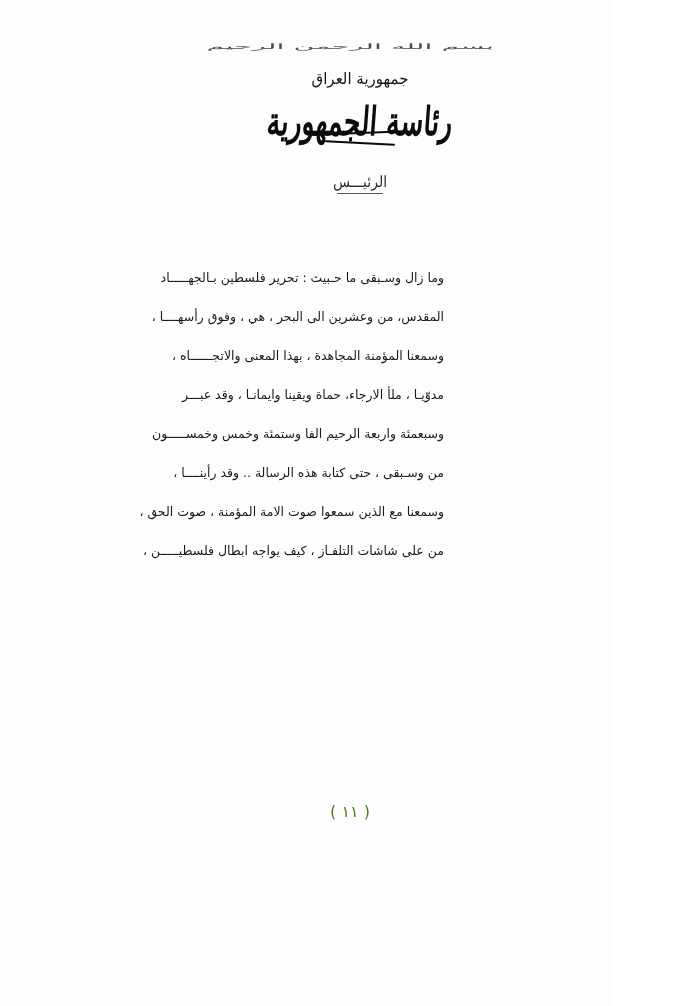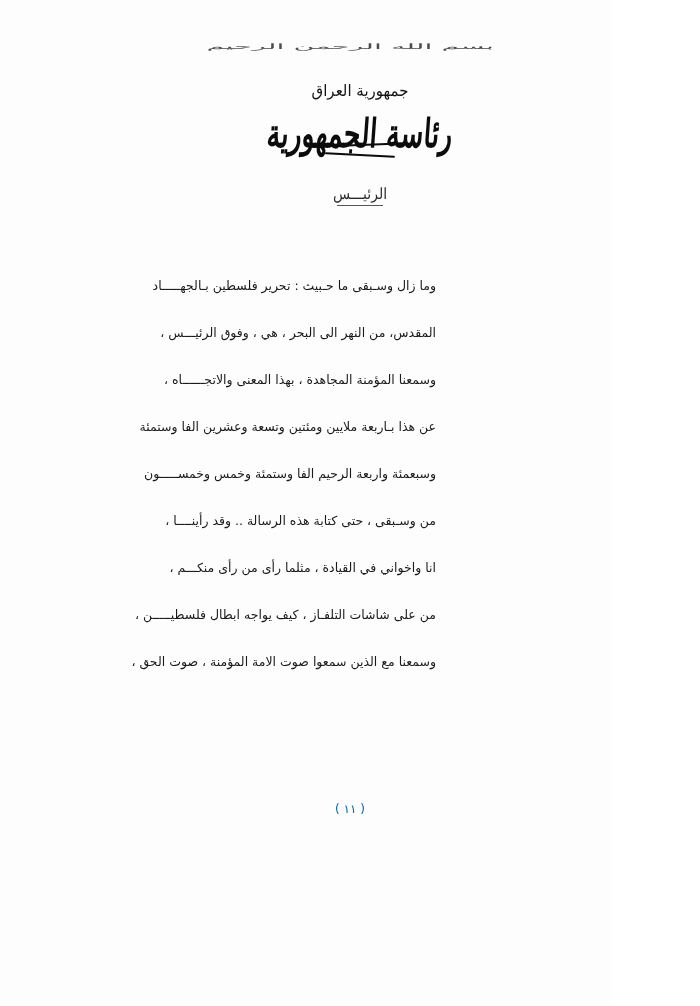--- a/index.html
+++ b/index.html
@@ -46,21 +46,20 @@
     opacity: 0.85;
   }
 
   .republic-block {
     position: absolute;
     top: 70px;
     right: 122px;
     width: 260px;
     text-align: center;
     direction: rtl;
-    margin-top: 12px;
   }
   .republic-line {
     font-family: "DejaVu Serif", serif;
     font-size: 15px;
     color: #131313;
     letter-spacing: 0.5px;
     transform: scaleY(1.05);
   }
   .emblem {
     margin-top: 14px;
@@ -117,35 +116,35 @@
     right: 168px;
     left: 168px;
     direction: rtl;
     text-align: justify;
     font-family: "DejaVu Sans", sans-serif;
     font-size: 12.5px;
     color: #1a1a1a;
     line-height: 39px;
   }
   .body-text p {
-    margin: 8px;
+    margin: 0;
     white-space: nowrap;
     letter-spacing: 0.6px;
     text-align: justify;
   }
 
   .page-number {
     position: absolute;
     top: 802px;
     left: 0;
     width: 700px;
     text-align: center;
     font-family: "DejaVu Sans", sans-serif;
-    font-size: 12px;
-    color: #0369a1;
+    font-size: 16px;
+    color: #4d7c0f;
     direction: rtl;
     letter-spacing: 2px;
   }
 </style>
 </head>
 <body>
 
 <div class="page">
 
   <div class="basmala">
@@ -160,25 +159,24 @@
       <span class="emblem-stroke"></span>
       <span class="emblem-stroke second"></span>
     </div>
 
     <div class="president-title">الرئيـــس</div>
     <div class="president-underline"></div>
   </div>
 
   <div class="body-text">
     <p>وما زال وسـبقى ما حـبيث : تحرير فلسطين بـالجهـــــاد</p>
-    <p>المقدس، من النهر الى البحر ، هي ، وفوق الرئيـــس ،</p>
+    <p>المقدس، من وعشرين الى البحر ، هي ، وفوق رأسهــــا ،</p>
     <p>وسمعنا المؤمنة المجاهدة ، بهذا المعنى والاتجــــــاه ،</p>
-    <p>عن هذا بـاربعة ملايين ومئتين وتسعة وعشرين الفا وستمئة</p>
+    <p>مدوّيـا ، ملأ الارجاء، حماة ويقينا وايمانـا ، وقد عبـــر</p>
     <p>وسبعمئة واربعة الرحيم الفا وستمئة وخمس وخمســـــون</p>
     <p>من وسـبقى ، حتى كتابة هذه الرسالة .. وقد رأينــــا ،</p>
-    <p>انا واخواني في القيادة ، مثلما رأى من رأى منكـــم ،</p>
+    <p>وسمعنا مع الذين سمعوا صوت الامة المؤمنة ، صوت الحق ،</p>
     <p>من على شاشات التلفـاز ، كيف يواجه ابطال فلسطيـــــن ،</p>
-    <p>وسمعنا مع الذين سمعوا صوت الامة المؤمنة ، صوت الحق ،</p>
   </div>
 
   <div class="page-number">( ١١ )</div>
 
 </div>
 
 </body></html>

